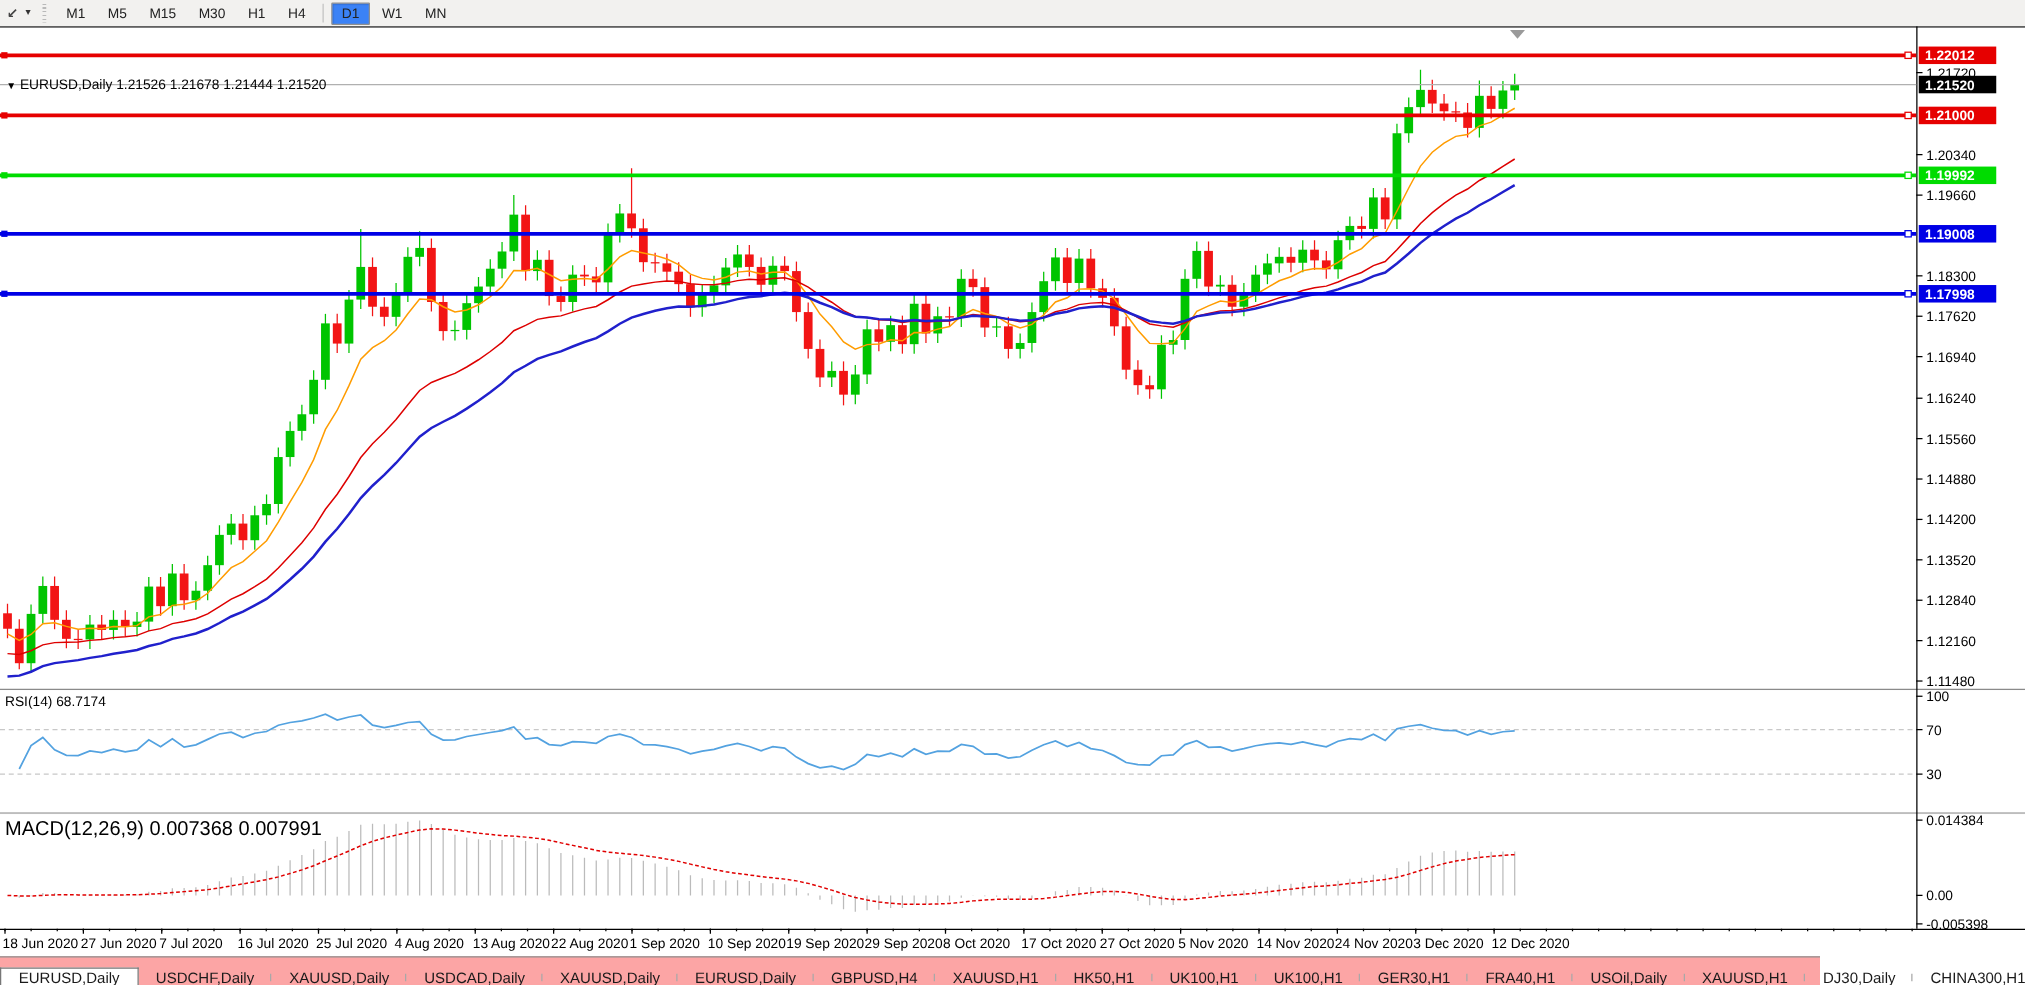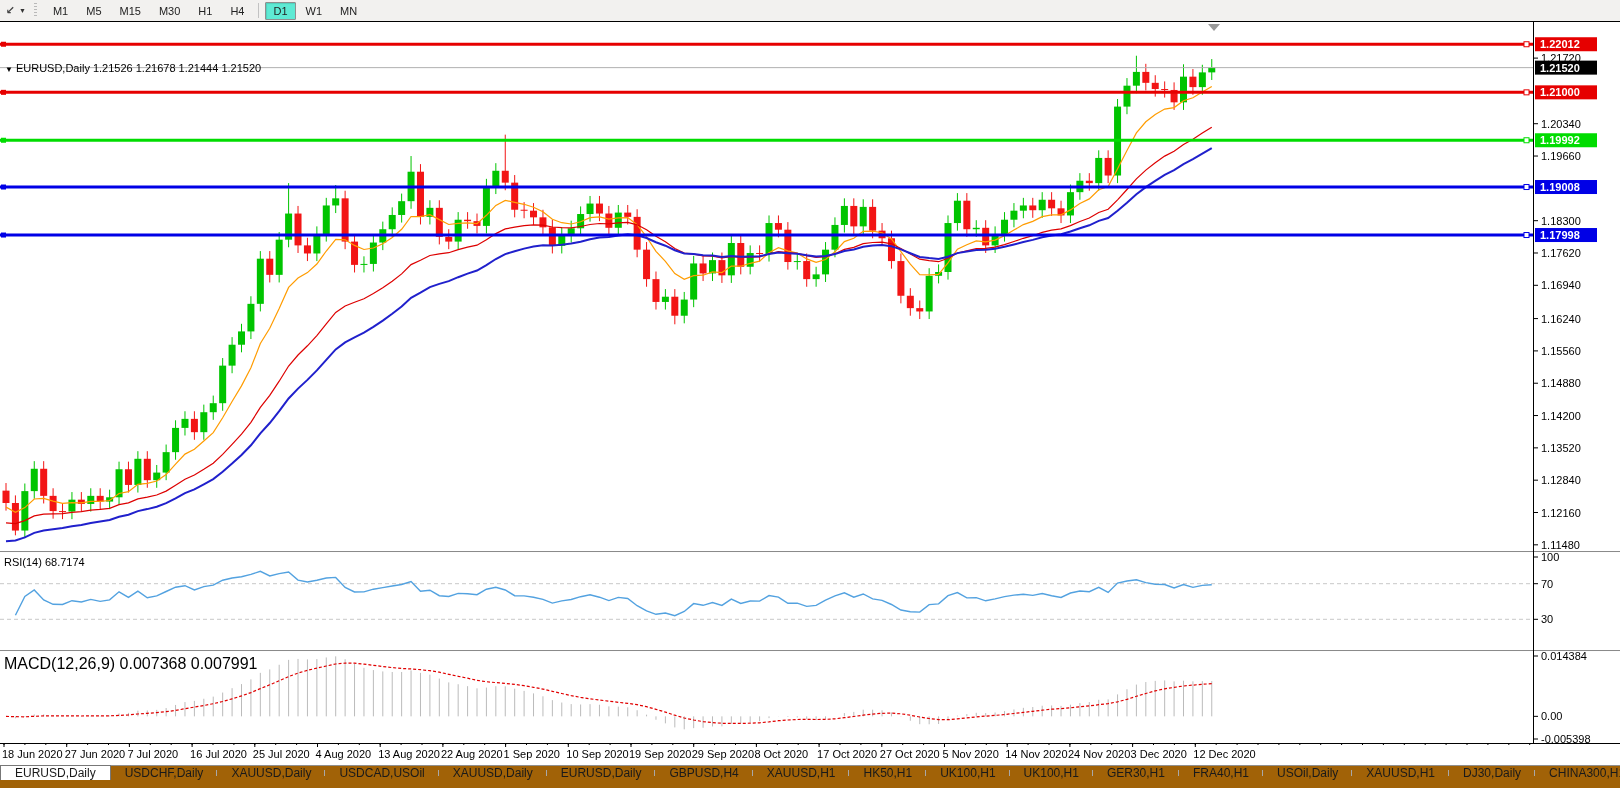--- a/index.html
+++ b/index.html
@@ -8,31 +8,31 @@
   
   #toolbar{position:absolute;left:0;top:0;width:1620px;height:21px;background:#f2f1ef;
     border-bottom:1px solid #9a9a9a;display:flex;align-items:center;font-size:11px;color:#222;}
   .tool-icon{width:16px;height:16px;margin-left:2px;display:flex;align-items:center;justify-content:center;
     color:#444;font-size:11px;font-weight:bold;}
   .tool-caret{font-size:7px;color:#333;margin:0 4px 0 1px;}
   .grip{width:5px;height:15px;margin:0 6px 0 3px;
     background:repeating-linear-gradient(to bottom,#b9b9b9 0 1px,transparent 1px 3px);
     background-size:3px 100%;background-repeat:no-repeat;background-position:1px 0;}
   .tf-btn{padding:2px 7px;margin:10px 1px;border:1px solid transparent;border-radius:1px;cursor:default;}
-  .tf-btn.active{background:#5eead4;border:1px solid #8f8f8f;box-shadow:inset 1px 1px 1px rgba(0,0,0,.12);}
+  .tf-btn.active{background:#3b82f6;border:1px solid #8f8f8f;box-shadow:inset 1px 1px 1px rgba(0,0,0,.12);}
   .tf-sep{width:1px;height:15px;background:#c2c2c2;margin:0 5px;}
   
   #chart-title{position:absolute;left:5px;top:26px;font-size:11px;color:#000;z-index:5;margin-top:36px;}
   #chart-title .tri{font-size:8px;margin-right:3px;}
   #rsi-label{position:absolute;left:4px;top:556px;font-size:11px;color:#000;z-index:5;}
   #macd-label{position:absolute;left:4px;top:655px;font-size:16px;color:#000;z-index:5;}
   svg text{font-family:"Liberation Sans","DejaVu Sans",sans-serif;}
   
-  #tabbar{position:absolute;left:0;top:765px;width:1620px;height:23px;background:#a16207;
-    border-top:1px solid #8f8f8f;display:flex;align-items:flex-start;font-size:12px;color:#1a1a1a;}
+  #tabbar{position:absolute;left:0;top:765px;width:1456px;height:23px;background:#fca5a5;
+    border-top:1px solid #8f8f8f;display:flex;align-items:flex-end;font-size:12px;color:#1a1a1a;}
   .tab{display:flex;align-items:center;padding:0 14px;position:relative;cursor:default;white-space:nowrap;}
   .tab:not(.active):not(:last-of-type)::after{content:"";position:absolute;right:0;top:4px;bottom:4px;width:1px;background:#a8a8a8;}
   .tab.active{background:#ffffff;border-left:1px solid #777;border-right:1px solid #777;margin-top:-1px;
     border-top:1px solid #777;font-weight:400;z-index:2;}
 </style>
 </head>
 <body>
 
 <div id="app">
 
@@ -660,21 +660,21 @@
       <text x="1130.6000000000001" y="737" font-size="11" fill="#000">3 Dec 2020</text>
       <line x1="1195.3" y1="722" x2="1195.3" y2="726" stroke="#000"></line>
       <text x="1193.3" y="737" font-size="11" fill="#000">12 Dec 2020</text>
     </svg>
 
   <div id="tabbar">
 
     <div class="tab active">EURUSD,Daily</div>
       <div class="tab">USDCHF,Daily</div>
       <div class="tab">XAUUSD,Daily</div>
-      <div class="tab">USDCAD,USOil</div>
+      <div class="tab">USDCAD,Daily</div>
       <div class="tab">XAUUSD,Daily</div>
       <div class="tab">EURUSD,Daily</div>
       <div class="tab">GBPUSD,H4</div>
       <div class="tab">XAUUSD,H1</div>
       <div class="tab">HK50,H1</div>
       <div class="tab">UK100,H1</div>
       <div class="tab">UK100,H1</div>
       <div class="tab">GER30,H1</div>
       <div class="tab">FRA40,H1</div>
       <div class="tab">USOil,Daily</div>

